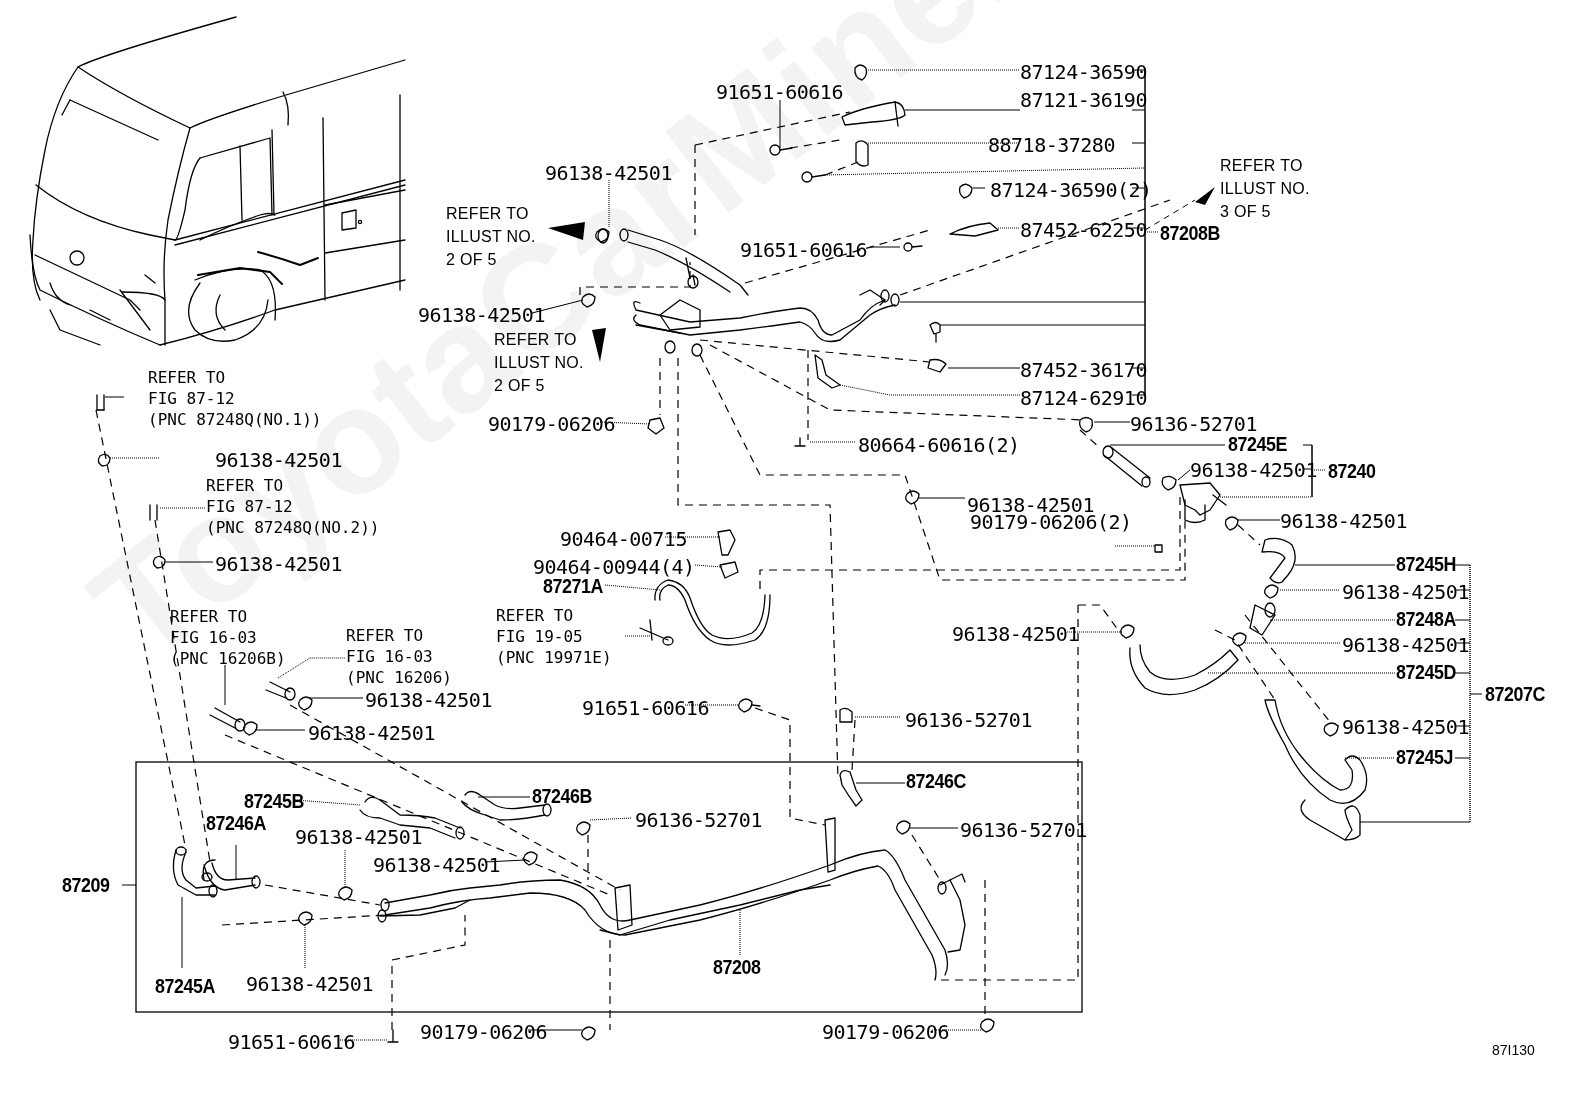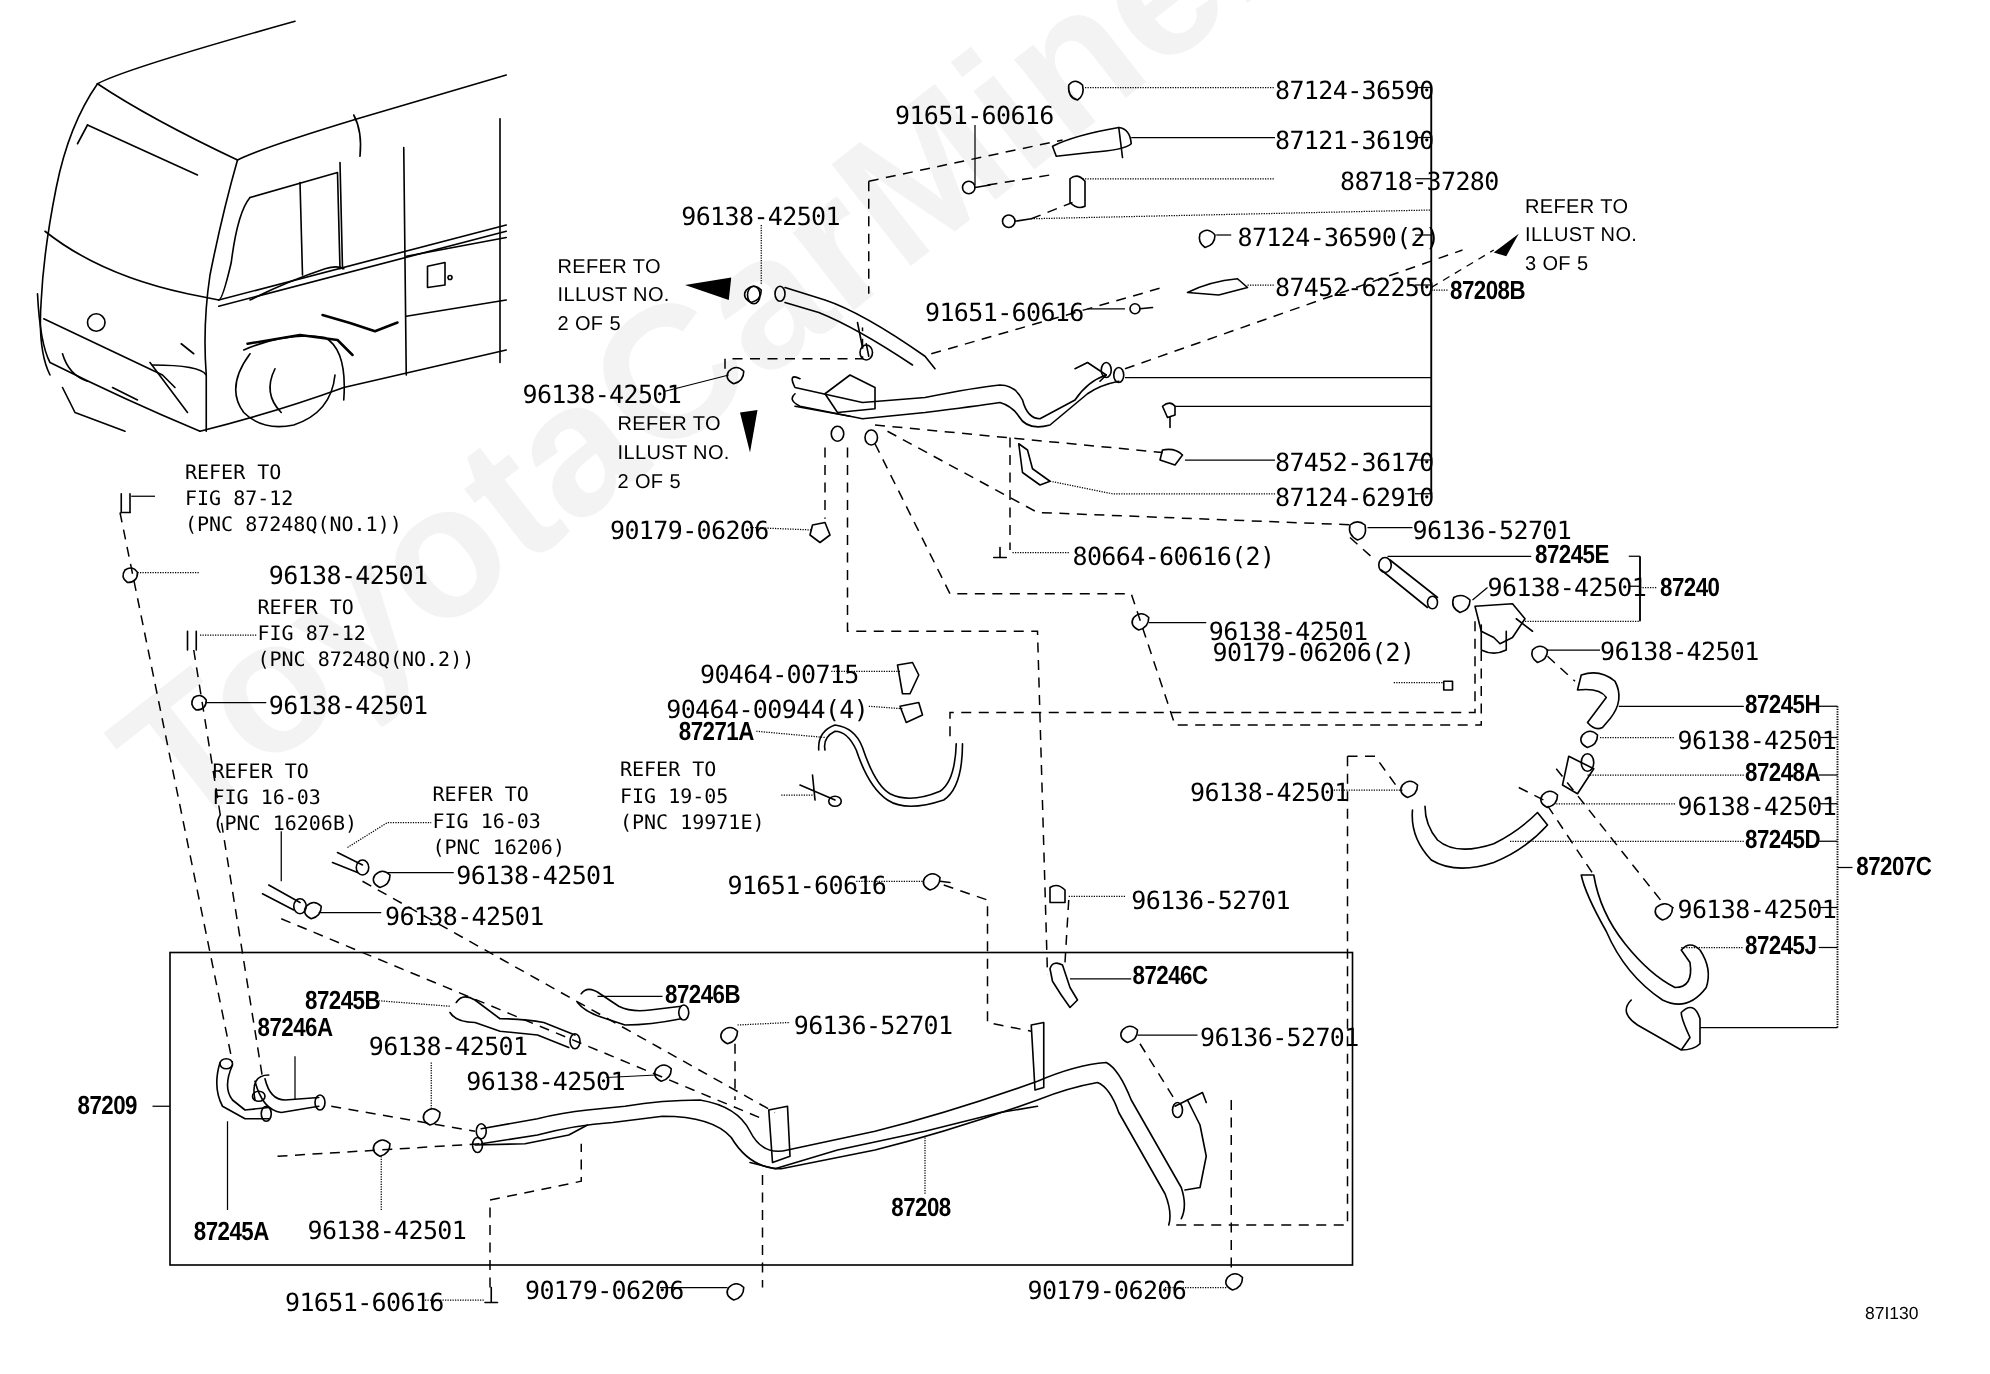--- a/index.html
+++ b/index.html
@@ -315,22 +315,22 @@
     <g fill="#000" stroke="none">
       <path d="M548 228 L585 222 L583 240 Z"></path>
       <path d="M592 330 L606 328 L600 362 Z"></path>
       <path d="M1195 202 L1215 187 L1205 205 Z"></path>
     </g>
     <path d="M1145 230 L1195 200" fill="none" stroke="#000" stroke-width="1" stroke-dasharray="6 5"></path>
   </svg>
 
   <div class="lbl pn" style="left:1020px;top:62px">87124-36590</div>
   <div class="lbl pn" style="left:716px;top:82px">91651-60616</div>
-  <div class="lbl pn" style="left:1020px;top:102px">87121-36190</div>
-  <div class="lbl pn" style="left:1072px;top:135px">88718-37280</div>
+  <div class="lbl pn" style="left:1020px;top:90px">87121-36190</div>
+  <div class="lbl pn" style="left:988px;top:135px">88718-37280</div>
   <div class="lbl pn" style="left:545px;top:163px">96138-42501</div>
   <div class="lbl pn" style="left:990px;top:180px">87124-36590(2)</div>
   <div class="lbl pn" style="left:740px;top:240px">91651-60616</div>
   <div class="lbl pn" style="left:1020px;top:220px">87452-62250</div>
   <div class="lbl pnb" style="left:1160px;top:222px">87208B</div>
   <div class="lbl pn" style="left:418px;top:305px">96138-42501</div>
   <div class="lbl pn" style="left:1020px;top:360px">87452-36170</div>
   <div class="lbl pn" style="left:1020px;top:388px">87124-62910</div>
   <div class="lbl pn" style="left:488px;top:414px">90179-06206</div>
   <div class="lbl pn" style="left:1130px;top:414px">96136-52701</div>

